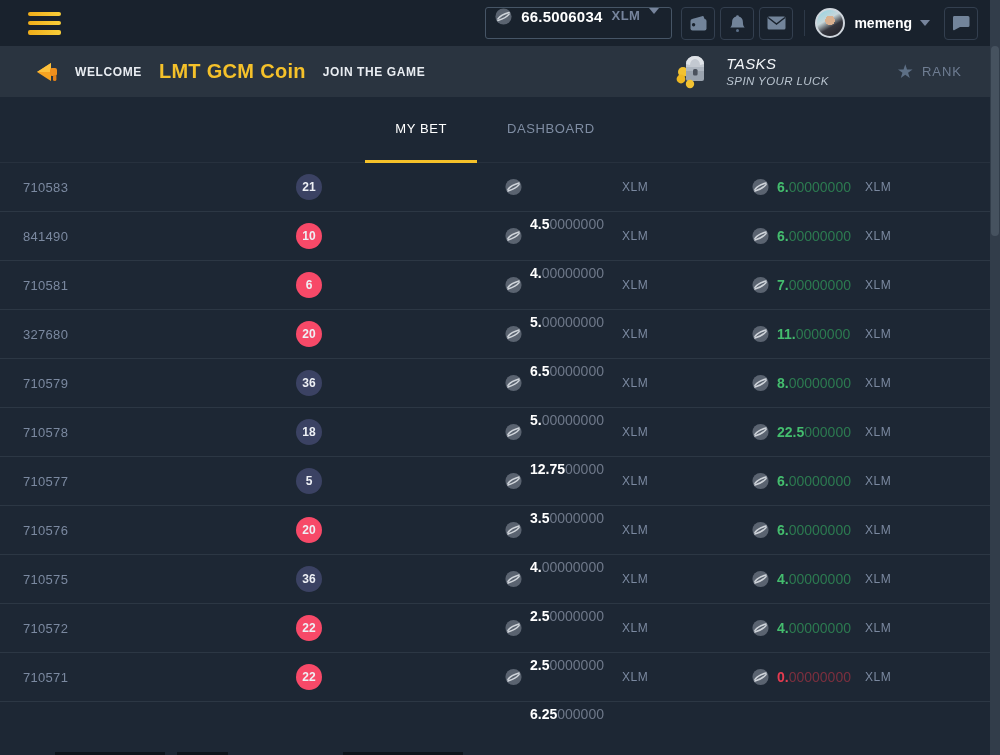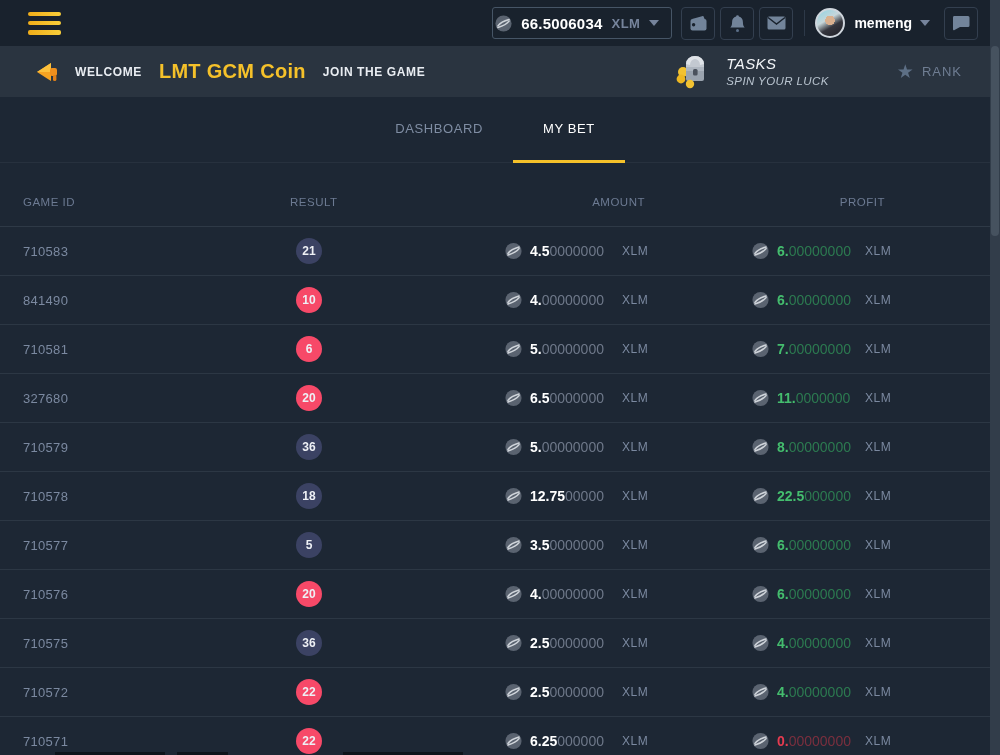--- a/index.html
+++ b/index.html
@@ -14,22 +14,22 @@
   
   .topbar {
     position:absolute; top:0; left:0; width:1000px; height:46px;
     background: var(--topbar-bg, #19222d);
     display:flex; align-items:center;
   }
   .hamburger { margin-left:28px; width:33px; height:23px; display:flex; flex-direction:column; justify-content:space-between; cursor:pointer; }
   .hamburger i { display:block; height:4.5px; border-radius:2px; background:linear-gradient(90deg,#f0ad19,#f8ce3a); }
   .topbar .spacer { flex:1; }
   .balance-box {
-    height:32px; display:flex; align-items:center; gap:9px;
-    border:1px solid #465566; border-radius:3px; padding:0 12px 0 2px; margin-right:9px;
+    height:32px; display:flex; gap:9px;
+    border:1px solid #465566; border-radius:3px; padding:0 12px 0 9px; margin-right:9px;
   }
   .balance-amount { font-size:15px; font-weight:bold; color:#fff; letter-spacing:.2px; }
   .balance-ccy { font-size:13px; color:#76849c; font-weight:bold; letter-spacing:.5px; }
   .caret { width:0; height:0; border-left:5px solid transparent; border-right:5px solid transparent; border-top:6px solid #76849c; display:inline-block; }
   .iconbtn {
     width:34px; height:33px; border:1px solid #333f4f; border-radius:4px;
     display:flex; align-items:center; justify-content:center; margin-right:5px; cursor:pointer;
   }
   .iconbtn svg { display:block; }
   .tb-divider { width:1px; height:26px; background:#2d3948; margin:0 10px 0 6px; }
@@ -93,21 +93,21 @@
     left:296px; width:26px; height:26px; border-radius:50%;
     display:flex; align-items:center; justify-content:center;
     font-size:12px; font-weight:bold; color:#eef0f5;
   }
   .badge.navy { background:var(--badge-navy,#3b4263); }
   .badge.pink { background:var(--badge-pink,#f74968); }
   .coin { width:17px; height:17px; }
   .amount-coin { left:505px; }
   .profit-coin { left:752px; }
   .val { font-size:14px; white-space:nowrap; }
-  .amount-val { left:530px; }
+  .amount-val { left:530px;margin-top:37px; }
   .profit-val { left:777px; }
   .val .sig { font-weight:bold; }
   .amount-val .sig { color:#fff; }
   .amount-val .zeros { color:var(--amount-dim,#6e7889); }
   .profit-val.win .sig { color:var(--profit-green,#44bd6e); }
   .profit-val.win .zeros { color:var(--profit-green-dim,#2c7a50); }
   .profit-val.loss .sig { color:var(--loss-red,#e63b50); }
   .profit-val.loss .zeros { color:var(--loss-red-dim,#7b2f3e); }
   .ccy { font-size:12px; color:#7b89a0; letter-spacing:.5px; }
   .amount-ccy { left:622px; }
@@ -213,31 +213,25 @@
     </div>
   </div>
 
   <div class="rank">
     <span class="rank-star">★</span>
     <span class="rank-label">RANK</span>
   </div>
 </div>
 
 <div class="tabs">
+  <div class="tab active">MY BET</div>
   <div class="tab">DASHBOARD</div>
-  <div class="tab active">MY BET</div>
 </div>
 
 <div class="bet-table">
-  <div class="thead">
-    <span class="th th-gameid">GAME ID</span>
-    <span class="th th-result">RESULT</span>
-    <span class="th th-amount">AMOUNT</span>
-    <span class="th th-profit">PROFIT</span>
-  </div>
   <div>
   <div class="row">
     <span class="game-id">710583</span>
     <span class="badge navy">21</span>
     <svg class="coin amount-coin" viewBox="0 0 20 20">
       <circle cx="10" cy="10" r="9.5" fill="#5a6370"></circle>
       <path d="M3.5 12.8 C 7 8.2, 13 6.4, 16.5 5.4" stroke="#cfd4da" stroke-width="1.9" fill="none" stroke-linecap="round"></path>
       <path d="M3.5 14.6 C 7 13.6, 13 11.8, 16.5 7.2" stroke="#cfd4da" stroke-width="1.9" fill="none" stroke-linecap="round"></path>
     </svg>
     <span class="val amount-val"><b class="sig">4.5</b><span class="zeros">0000000</span></span>

